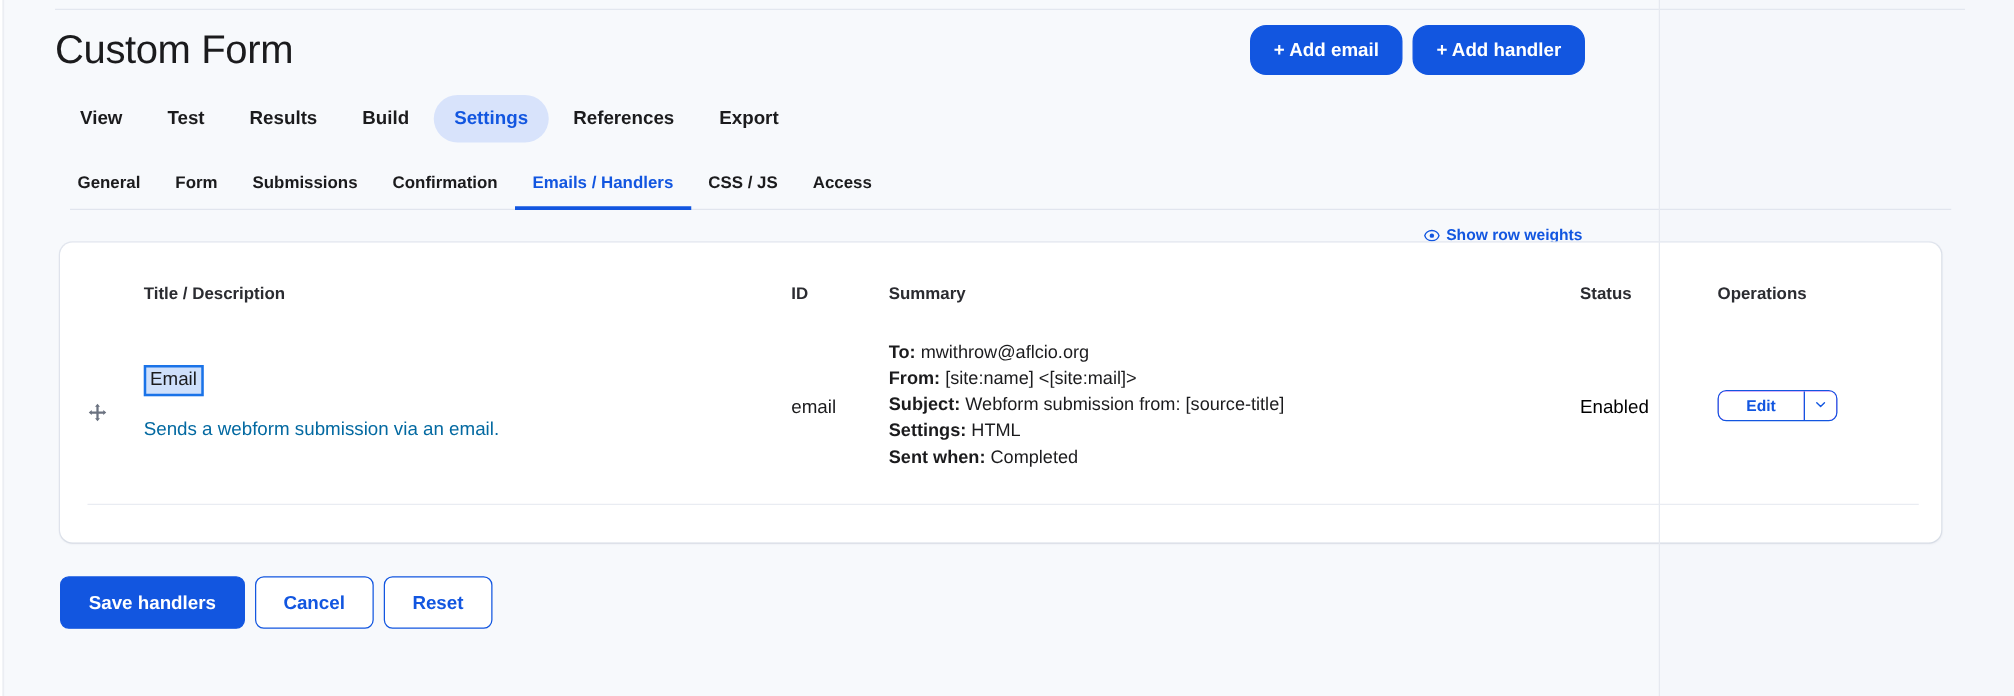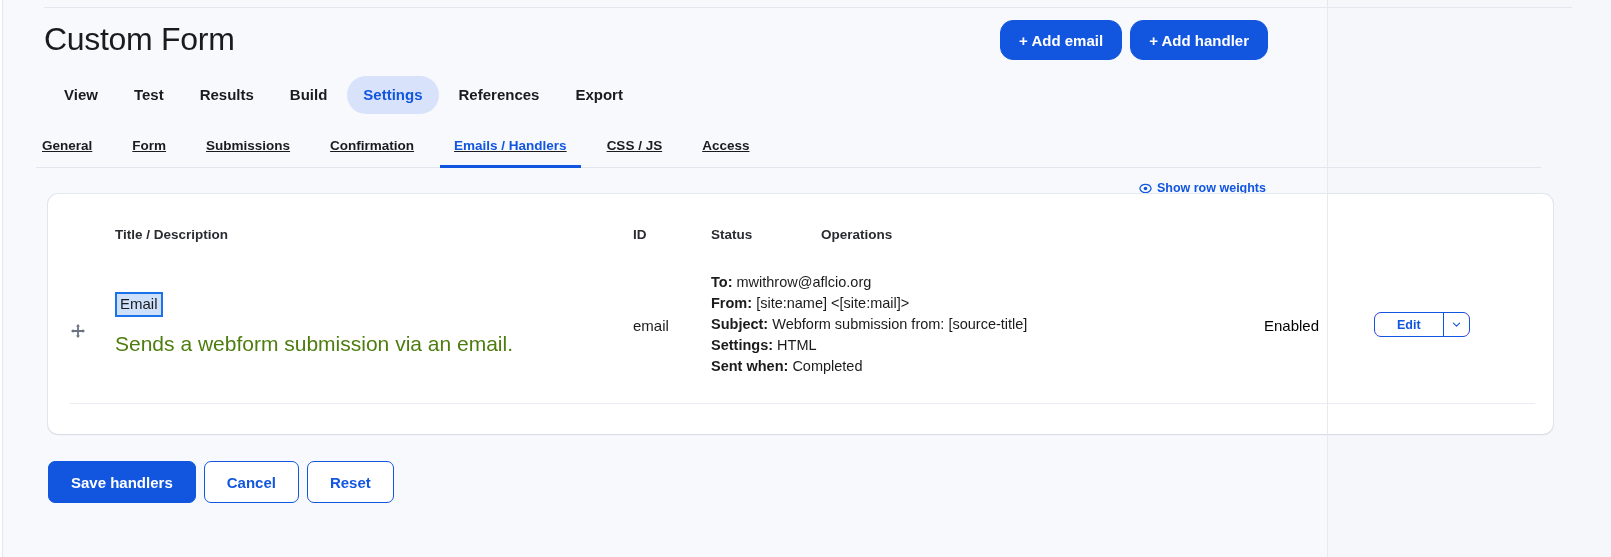--- a/index.html
+++ b/index.html
@@ -105,28 +105,27 @@
     line-height: 20px;
   }
   .ptab.active {
     background: #d8e3fb;
     color: #1256e0;
   }
 
   
   .secondary-tabs {
     position: absolute;
-    left: 32px; top: 132px;
+    left: 52px; top: 132px;
     width: 1505px;
     display: flex;
     align-items: flex-end;
-    gap: 12px;
+    gap: 0;
     border-bottom: 1px solid #e1e5ee;
     height: 36px;
-    text-decoration: underline;
   }
   .stab {
     font-size: 13.5px;
     font-weight: bold;
     color: #1b1b1d;
     padding: 0 14px 10px 14px;
     cursor: pointer;
     line-height: 18px;
     border-bottom: 3px solid transparent;
     margin-bottom: -1px;
@@ -209,22 +208,22 @@
     font-size: 15px;
     color: #1b1b1d;
     line-height: 18px;
     background: #cfe0fb;
     border: 2px solid #1a73e8;
     padding: 1px 3px 2px 3px;
     margin-top: 4px;
     cursor: text;
   }
   .handler-desc {
-    font-size: 21px;
-    color: #4d7c0f;
+    font-size: 15px;
+    color: #0369a1;
     line-height: 22px;
     margin-top: 16px;
   }
 
   .cell-id {
     font-size: 15px;
     color: #1b1b1d;
     line-height: 20px;
     padding-top: 8px;
   }
@@ -341,20 +340,21 @@
     <span>Show row weights</span>
   </div>
 
   <section class="card">
     <div class="table">
 
       <div class="trow thead">
         <div class="col-handle"></div>
         <div class="col-title th">Title / Description</div>
         <div class="col-id th">ID</div>
+        <div class="col-summary th">Summary</div>
         <div class="col-status th">Status</div>
         <div class="col-ops th">Operations</div>
       </div>
 
       <div class="trow tbody-row">
 
         <div class="col-handle">
           <span class="drag-handle">
             <svg width="16" height="16" viewBox="0 0 16 16">
               <path d="M8 1 L10 3.4 H8.9 V7.1 H12.6 V6 L15 8 L12.6 10 V8.9 H8.9 V12.6 H10 L8 15 L6 12.6 H7.1 V8.9 H3.4 V10 L1 8 L3.4 6 V7.1 H7.1 V3.4 H6 Z" fill="#6b7280"></path>

